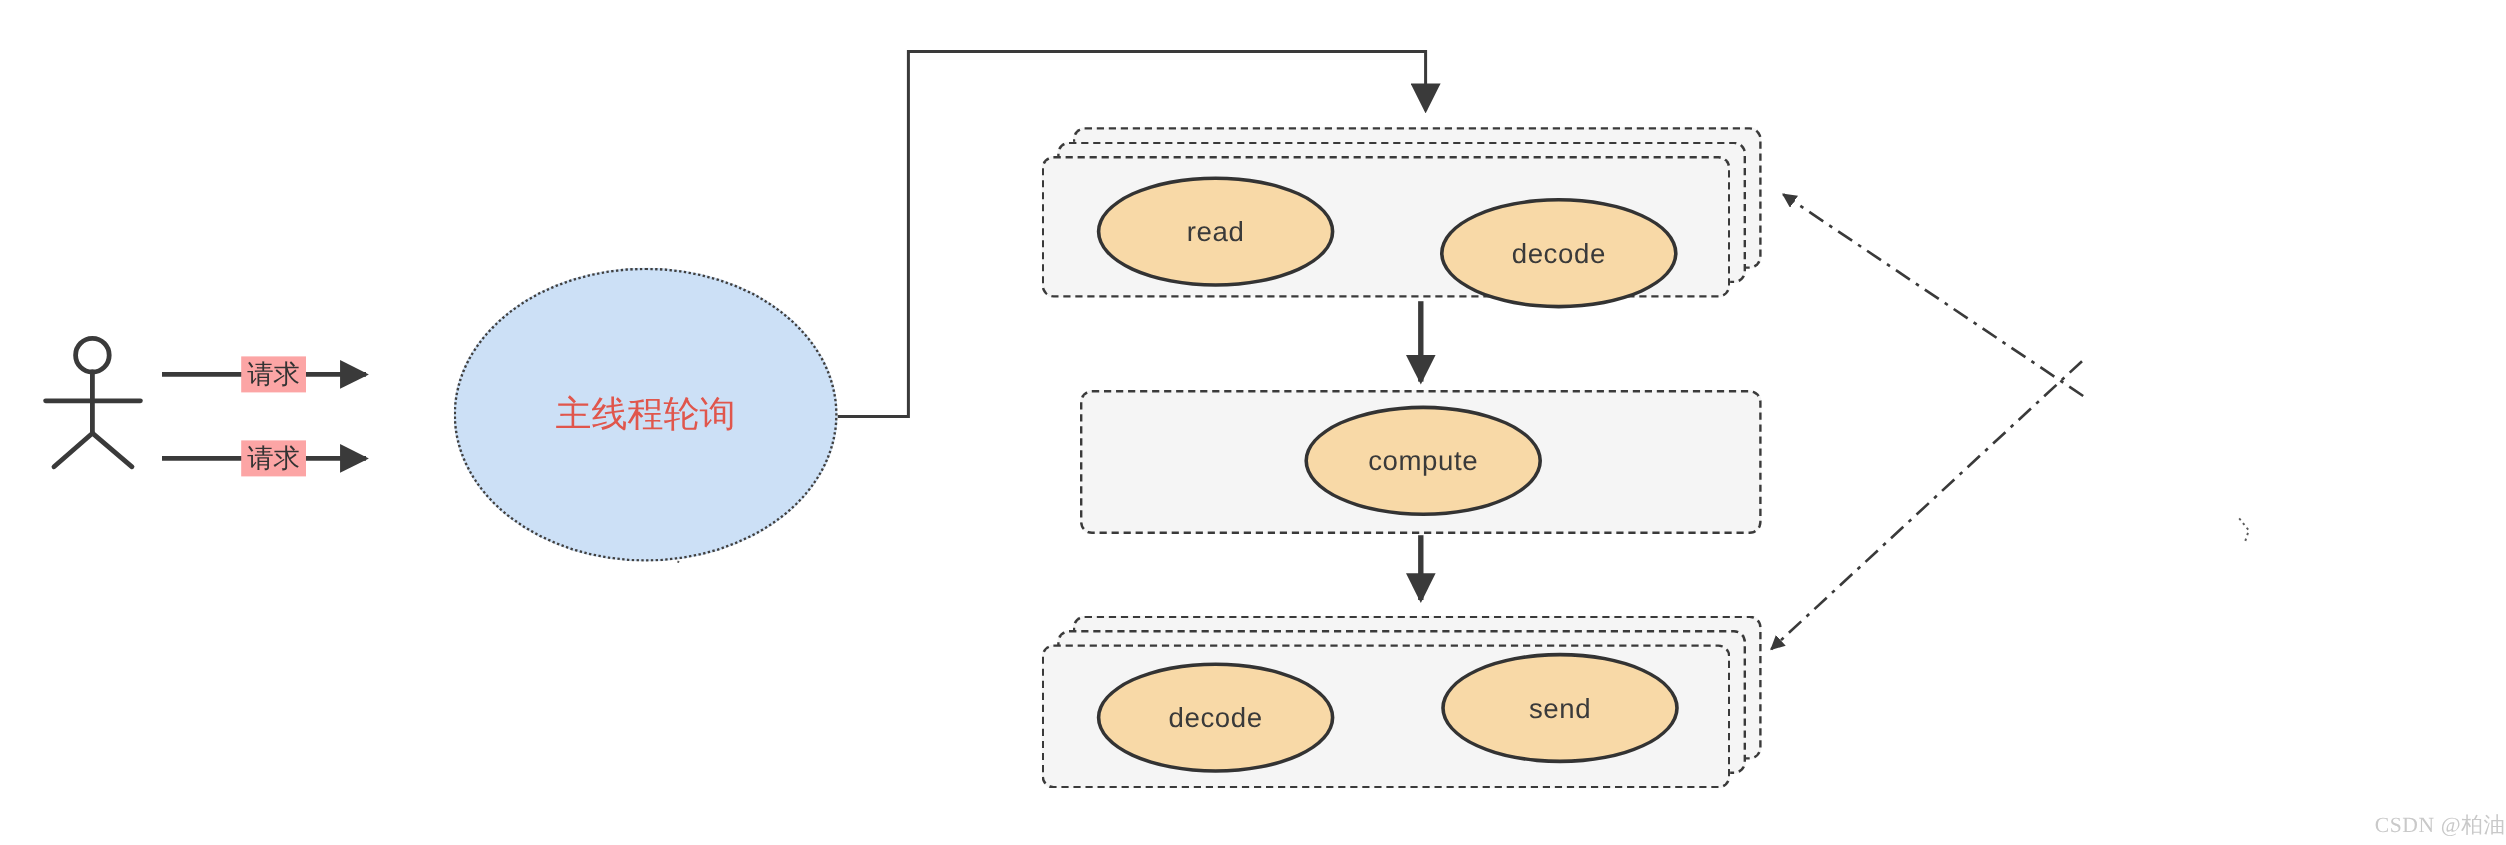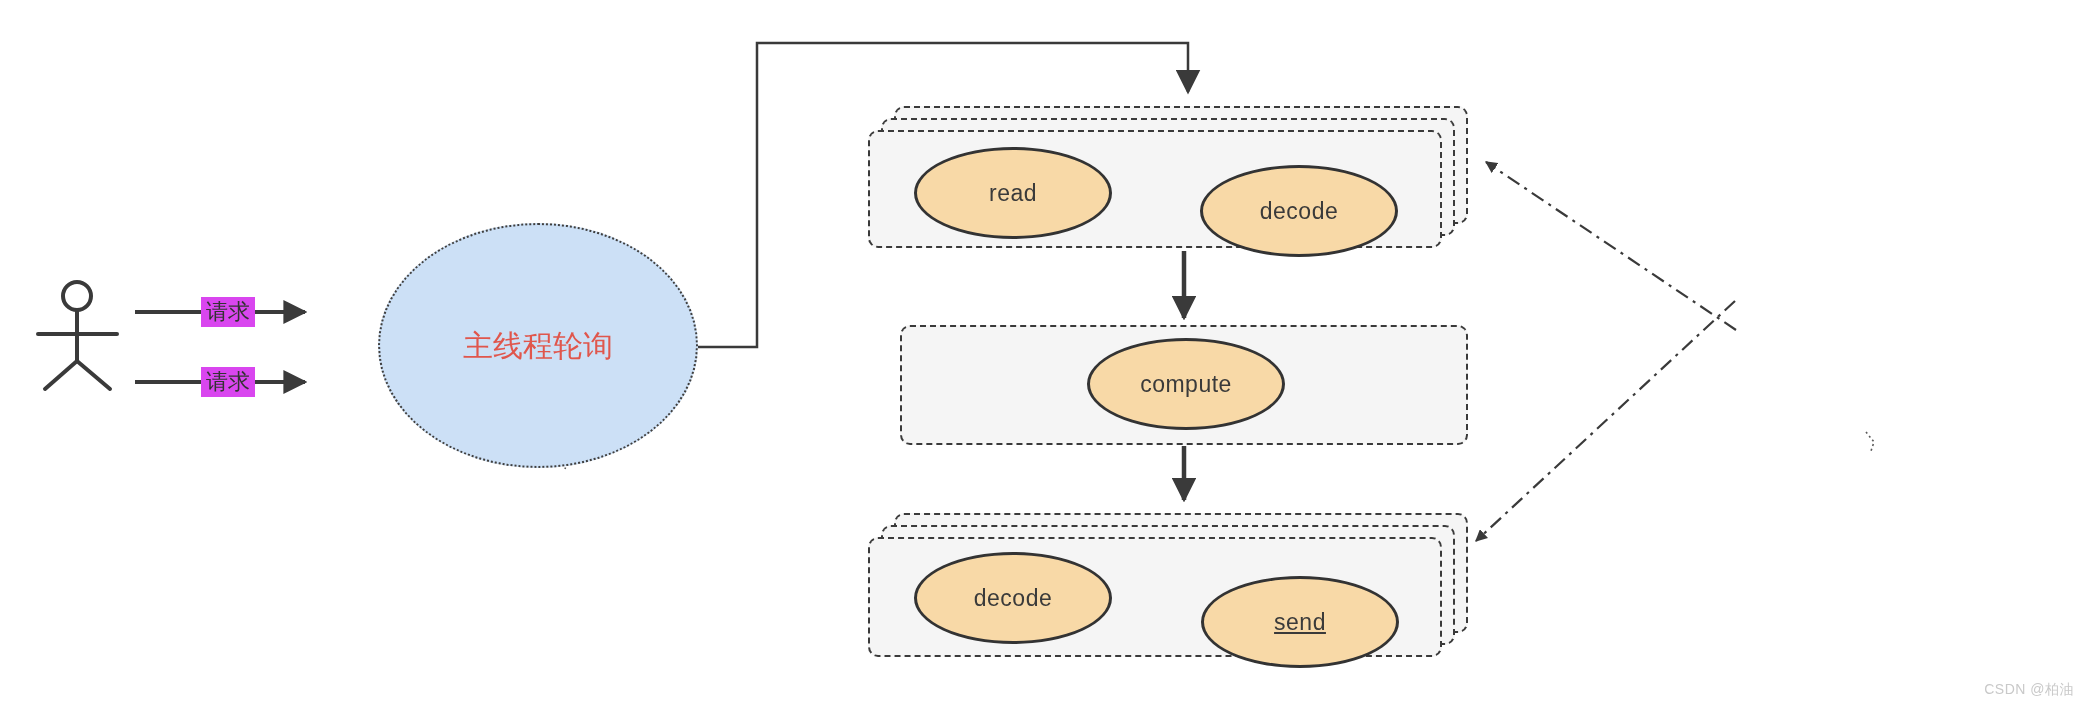--- a/index.html
+++ b/index.html
@@ -34,26 +34,27 @@
     text-align:center;font-size:30px;line-height:46px;
   }
   .thread.blue{left:378px;top:223px;width:320px;height:245px;
     background:var(--blue_fill);border:2px dotted #3f3f3f;color:var(--red_text);align-items:center;}
   .thread.green{left:1718px;top:202px;width:312px;height:238px;
     background:var(--green_fill);border:2px dotted #3f3f3f;color:var(--purple_text);}
 
   
   .edge-label{
     position:absolute;transform:translate(-50%,-50%);
-    background:#d946ef;padding:0 5px;font-size:22px;color:#333;white-space:nowrap;font-family:Liberation Serif, serif;
+    background:#fca5a5;padding:0 5px;font-size:22px;color:#333;white-space:nowrap;font-family:Liberation Serif, serif;
   }
 
   .watermark{
-    position:absolute;right:14px;bottom:5px;font-size:14px;color:var(--watermark);
+    position:absolute;right:0;bottom:5px;font-size:18px;color:var(--watermark);
     letter-spacing:.5px;
+    font-family:Liberation Serif, serif;
   }
 </style>
 </head>
 <body>
 
 <div id="canvas">
 
   <svg id="lines" viewBox="0 0 2088 704" xmlns="http://www.w3.org/2000/svg">
     <defs>
       <marker id="mReq" viewBox="0 0 10 10" refX="9" refY="5" markerWidth="6" markerHeight="6" orient="auto-start-reverse">
@@ -120,19 +121,19 @@
     </div>
   </div>
 
   <div>
     <div class="stack-box tall" style="left:894px;top:513px;"></div>
     <div class="stack-box tall" style="left:881px;top:525px;"></div>
     <div class="stack-box tall" style="left:868px;top:537px;"></div>
     <div class="task" style="left:914px;top:552px;">
       <span>decode</span>
     </div>
-    <div class="task" style="left:1201px;top:576px;text-decoration:underline;">
+    <div class="task" style="left:1201px;top:544px;">
       <span>send</span>
     </div>
   </div>
 
   <div class="watermark">CSDN @柏油</div>
 </div>
 
 </body></html>

